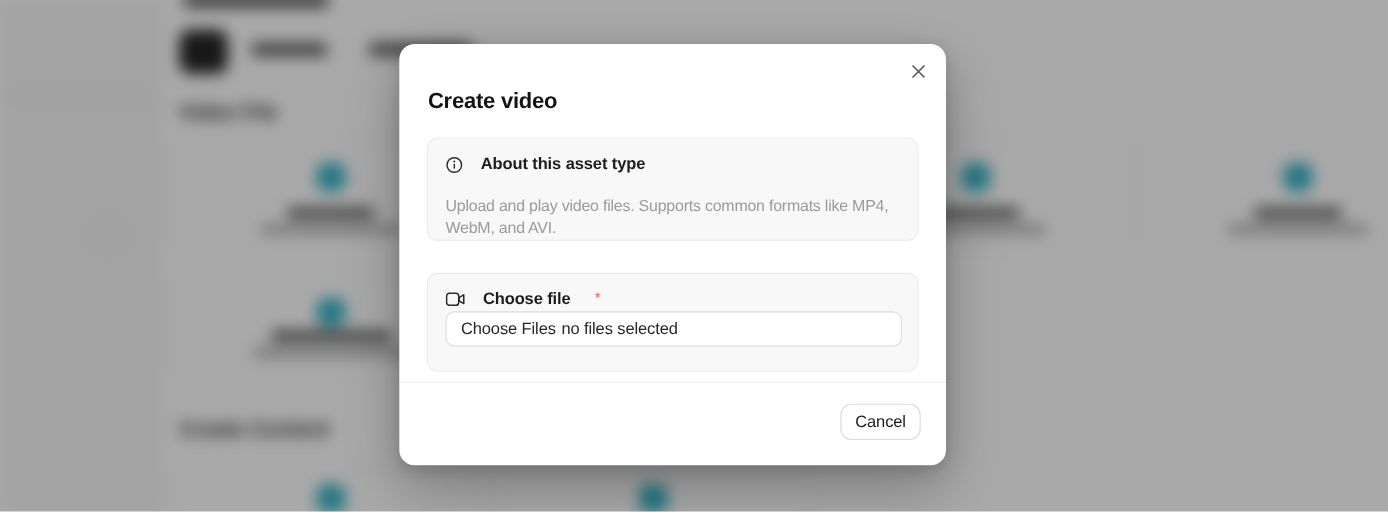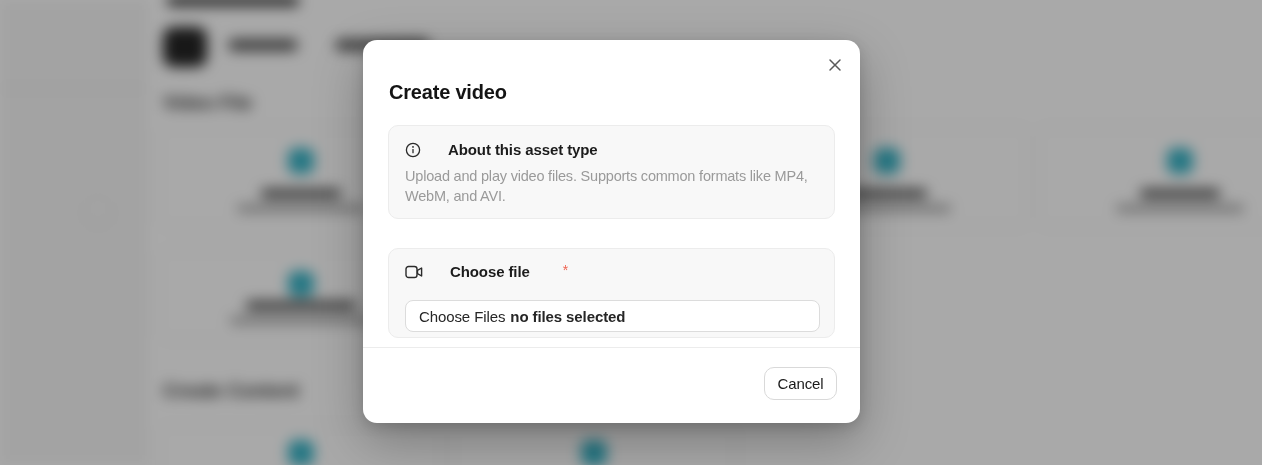--- a/index.html
+++ b/index.html
@@ -56,32 +56,32 @@
            box-shadow:0 18px 50px rgba(0,0,0,0.28), 0 4px 14px rgba(0,0,0,0.14); }
   .modal-title { position:absolute; left:26px; top:64px; font-size:20px; font-weight:bold;
                  color:#141414; letter-spacing:-0.2px; transform:translateY(-100%); padding-bottom:0; }
   .close-btn { position:absolute; top:14px; right:14px; width:22px; height:22px;
                background:none; border:none; cursor:pointer;
                display:flex; align-items:center; justify-content:center; }
 
   .box { position:absolute; left:25px; width:447px; background:#f8f8f8;
          border:1px solid #ececec; border-radius:10px; }
   .info-box { top:85px; height:94px; padding:15px 16px; }
-  .box-head { display:flex; align-items:center; gap:27px; }
+  .box-head { display:flex; align-items:center; gap:16px; }
   .box-head .head-label { font-size:15px; font-weight:bold; color:#1c1c1c; letter-spacing:-0.1px; }
-  .info-body { margin-top:8px; font-size:14.5px; line-height:20px; color:#9a9a9a;
+  .info-body { margin-top:20px; font-size:14.5px; line-height:20px; color:#9a9a9a;
                letter-spacing:-0.2px; width:424px; }
 
   .field-box { top:208px; height:90px; padding:14px 16px; }
   .req { color:var(--required-marker,#ef6351); font-size:14px; margin-left:6px; position:relative; top:-2px; }
-  .file-input { margin-top:20px; width:415px; height:32px; background:#fff;
+  .file-input { margin-top:3px; width:415px; height:32px; background:#fff;
                 border:1px solid #dcdcdc; border-radius:8px; display:flex; align-items:center;
                 padding:0 13px; font-size:15px; color:#262626; cursor:pointer;
                 letter-spacing:-0.1px; }
-  .file-input .status { margin-left:5px;font-weight:bold; }
+  .file-input .status { margin-left:5px; }
 
   .footer-divider { position:absolute; left:0; top:307px; width:100%; height:1px; background:#ececec; }
   .modal-footer { position:absolute; left:0; top:327px; width:100%; height:33px;
                   display:flex; justify-content:flex-end; gap:8px; padding-right:23px; }
   .btn { height:33px; border-radius:10px; font-size:15px; font-family:"Liberation Sans",sans-serif;
          display:flex; align-items:center; justify-content:center; cursor:pointer;
          letter-spacing:-0.1px; }
   .btn-cancel { width:73px; background:#fff; border:1px solid #d9d9d9; color:#1a1a1a; }
   .btn-create { width:115px; background:var(--primary-button,#1f1f1f); border:none; color:#fff; }
 </style>

